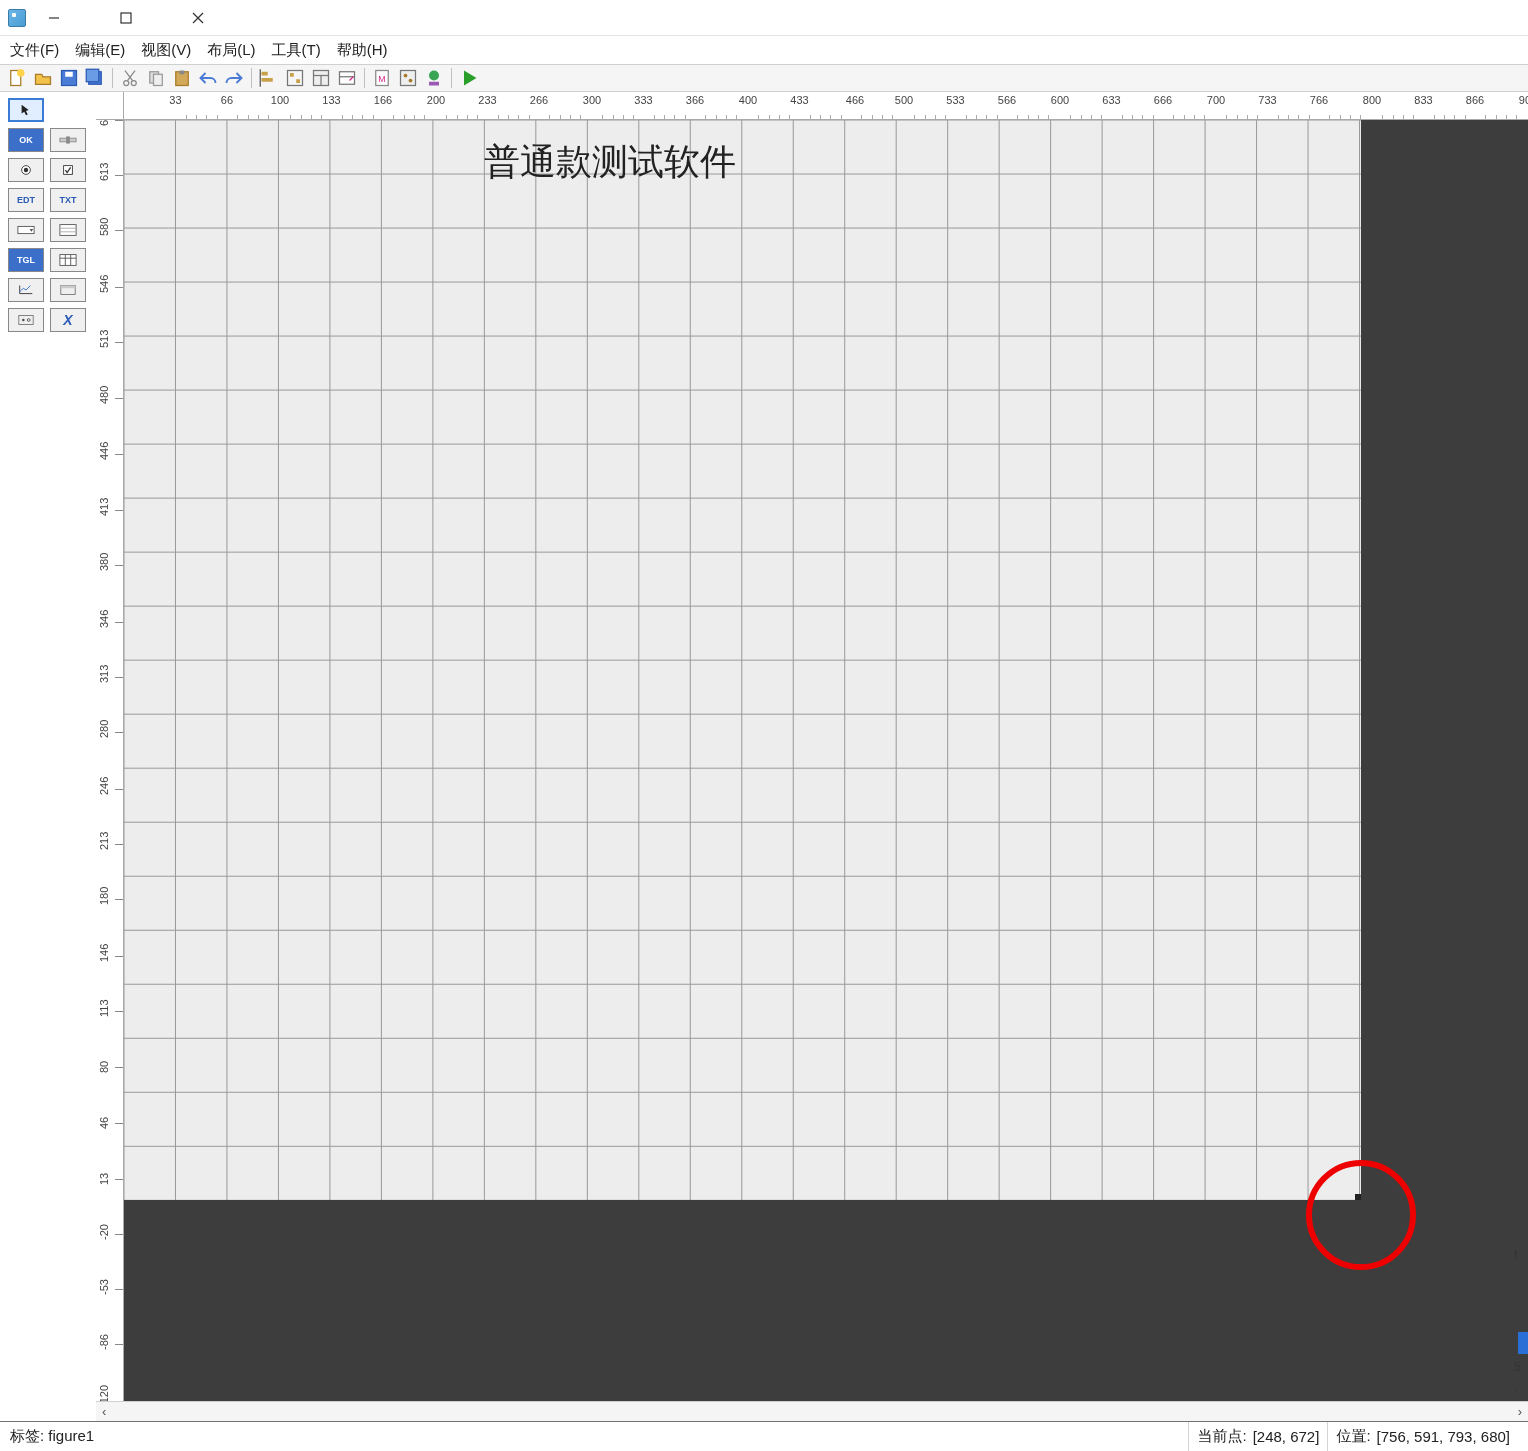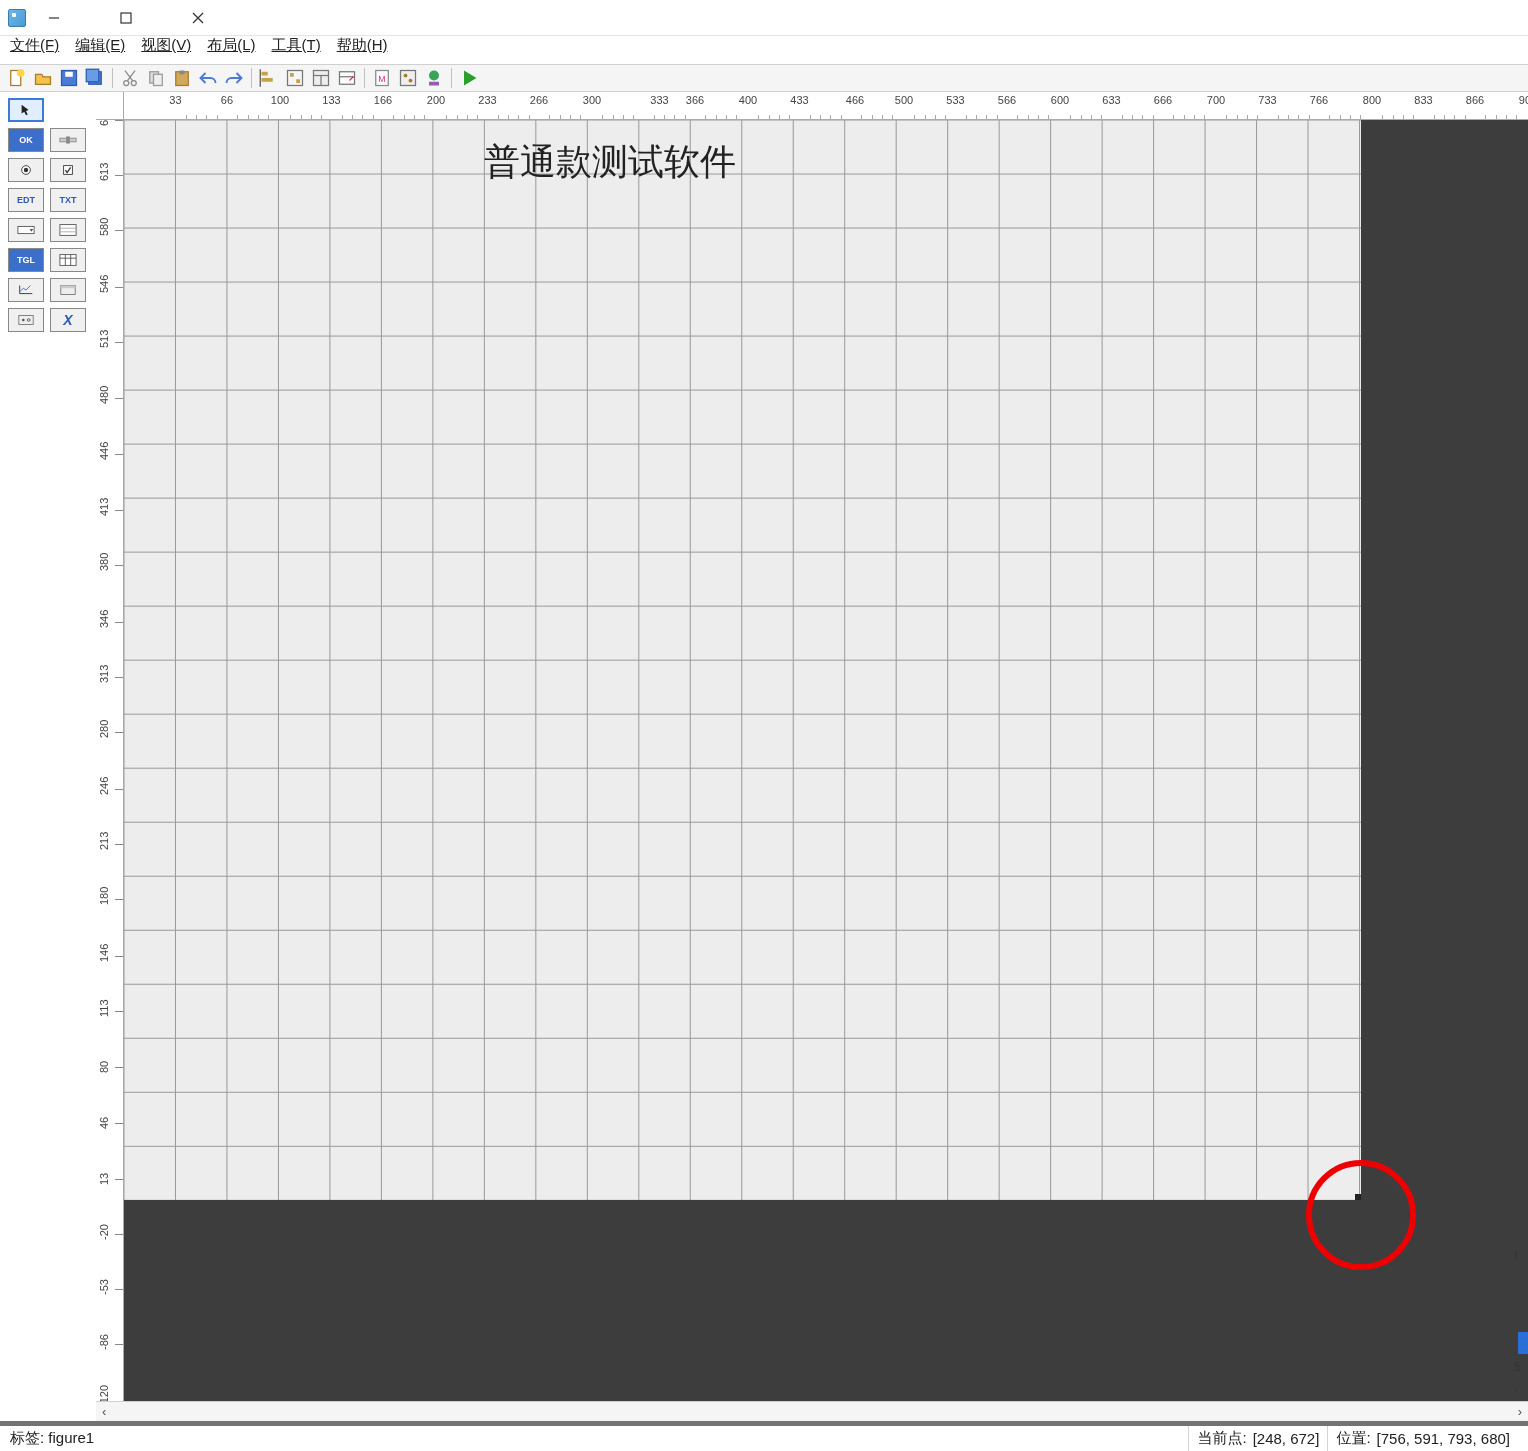--- a/index.html
+++ b/index.html
@@ -8,21 +8,21 @@
 
 .titlebar { height: 36px; display: flex; align-items: center; padding: 0 8px; background: #fff; border-bottom: 1px solid #e5e5e5; }
 .titlebar .icon-app { width: 18px; height: 18px; margin-right: 8px; background: linear-gradient(135deg,#6bb7e8,#4a9bd4); border: 1px solid #3a7ba8; border-radius: 2px; position: relative; }
 .titlebar .icon-app::after { content: ""; position: absolute; top: 3px; left: 3px; width: 4px; height: 4px; background: #fff; border-radius: 1px; }
 .titlebar .title { font-size: 15px; color: #333; flex: 1; }
 .winbtns { display: flex; gap: 32px; padding-right: 8px; }
 .winbtn { width: 40px; height: 30px; display: flex; align-items: center; justify-content: center; color: #333; }
 .winbtn svg { width: 14px; height: 14px; }
 
 
-.menubar { height: 28px; display: flex; padding: 0 10px; gap: 16px; font-size: 15px; color: #222; text-decoration: underline; }
+.menubar { height: 28px; display: flex; align-items: center; padding: 0 10px; gap: 16px; font-size: 15px; color: #222; }
 
 
 .toolbar { height: 28px; display: flex; align-items: center; padding: 0 6px; gap: 4px; background: #f5f5f5; border-top: 1px solid #d0d0d0; border-bottom: 1px solid #d0d0d0; }
 .tbtn { width: 22px; height: 22px; display: flex; align-items: center; justify-content: center; border: 1px solid transparent; }
 .tsep { width: 1px; height: 20px; background: #c0c0c0; margin: 0 2px; }
 
 
 .main { display: flex; height: calc(100% - 36px - 28px - 28px - 30px); }
 
 
@@ -51,21 +51,21 @@
 .grid line { stroke: #999; stroke-width: 1; }
 .canvas-title { position: absolute; font-family: "SimSun", serif; font-size: 36px; color: #222; }
 .anno-circle { position: absolute; border: 6px solid #e00; border-radius: 50%; }
 .tiny-dot { position: absolute; width: 6px; height: 6px; background: #222; }
 
 
 .hscroll { grid-column: 1 / 3; height: 20px; display: flex; align-items: center; background: #f5f5f5; border-top: 1px solid #d0d0d0; padding: 0 6px; justify-content: space-between; color: #555; }
 .hscroll .arrow { font-size: 13px; }
 
 
-.statusbar { height: 30px; display: flex; align-items: center; padding: 0 10px; font-size: 15px; color: #222; border-top: 5px solid #737373; background: #fff; }
+.statusbar { height: 30px; display: flex; align-items: center; padding: 0 10px; font-size: 15px; color: #222; border-top: 1px solid #737373; background: #fff; }
 .statusbar .left { flex: 1; }
 .statusbar .cell { padding: 0 8px; border-left: 1px solid #d5d5d5; height: 100%; display: flex; align-items: center; gap: 6px; }
 
 
 .edge-blue { position: absolute; right: 0; width: 10px; height: 22px; background: #2a6fd6; }
 .edge-tip { position: absolute; right: 0; width: 14px; height: 14px; font-size: 12px; color: #333; }
 </style>
 </head>
 <body>
 
@@ -361,21 +361,21 @@
         <div class="minor" style="left: 445.848px;"></div>
         <div class="minor" style="left: 456.144px;"></div>
         <div class="tick" style="left: 468px;">
           <div class="n" style="left:0">300</div>
         </div>
         <div class="minor" style="left: 478.296px;"></div>
         <div class="minor" style="left: 488.592px;"></div>
         <div class="minor" style="left: 498.888px;"></div>
         <div class="minor" style="left: 509.184px;"></div>
         <div class="tick" style="left: 519.48px;">
-          <div class="n" style="left:16px">333</div>
+          <div class="n" style="left:0">333</div>
         </div>
         <div class="minor" style="left: 529.776px;"></div>
         <div class="minor" style="left: 540.072px;"></div>
         <div class="minor" style="left: 550.368px;"></div>
         <div class="minor" style="left: 560.664px;"></div>
         <div class="tick" style="left: 570.96px;">
           <div class="n" style="left:0">366</div>
         </div>
         <div class="minor" style="left: 581.256px;"></div>
         <div class="minor" style="left: 591.552px;"></div>

